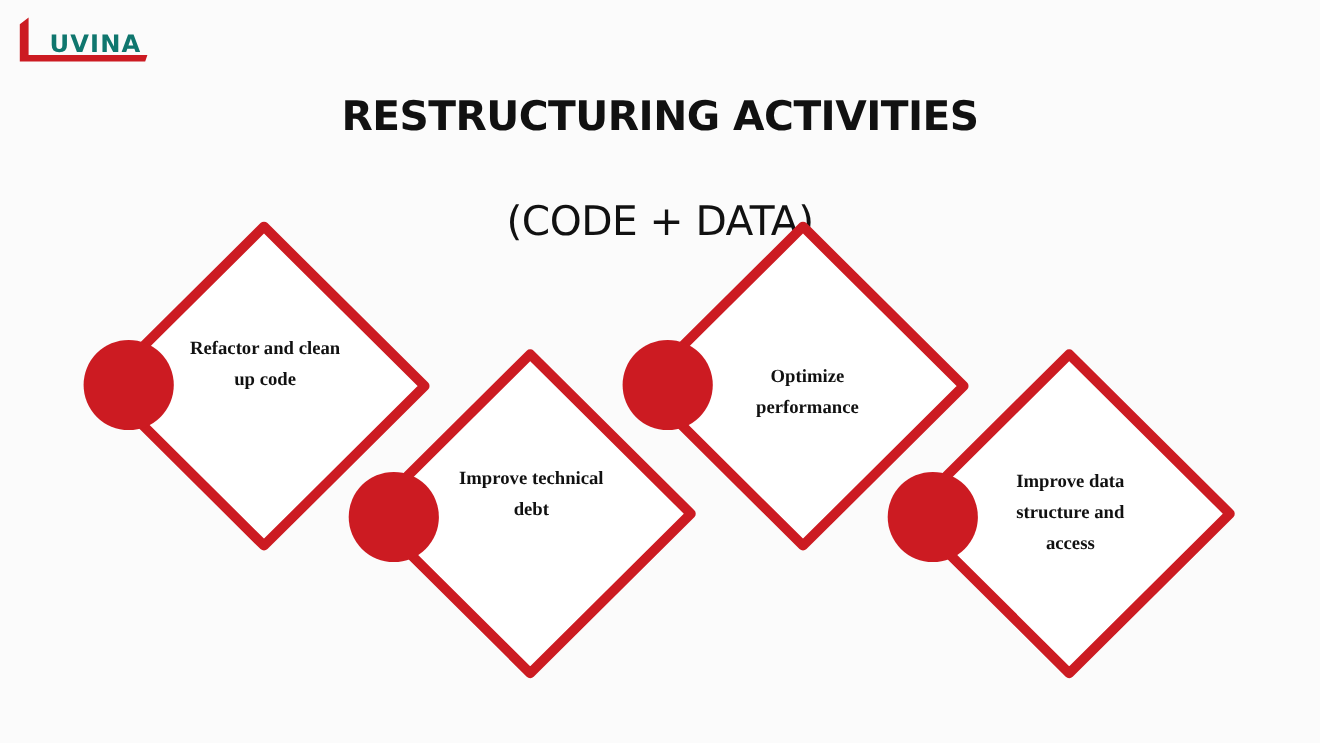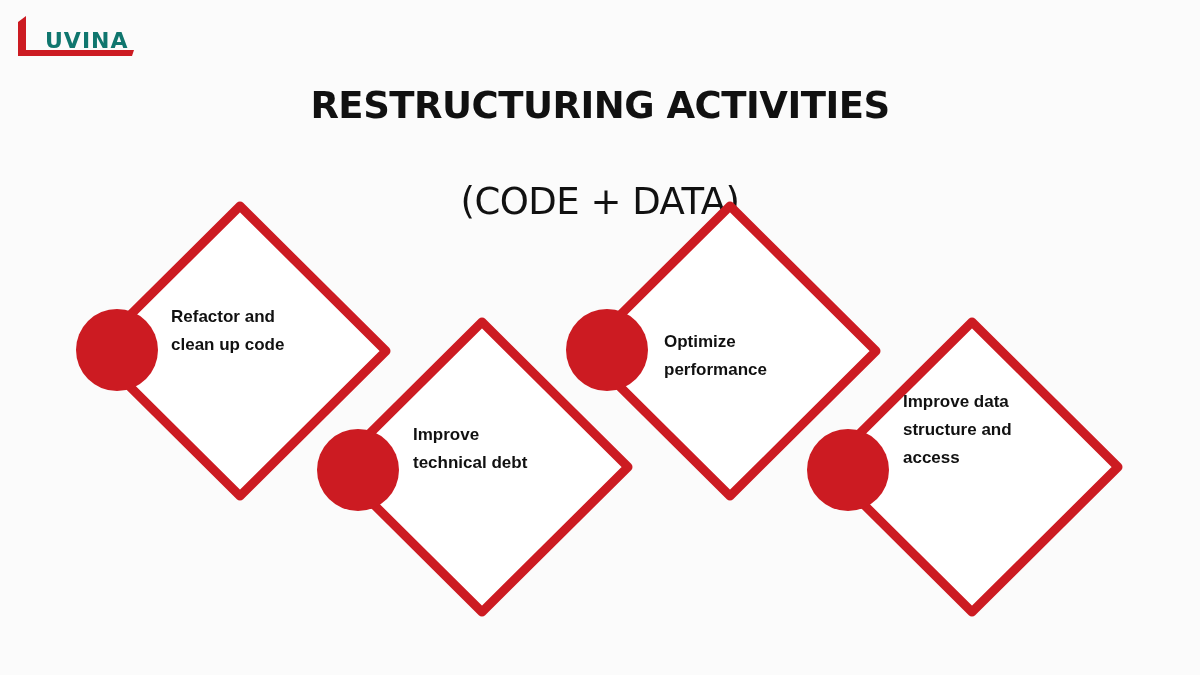--- a/index.html
+++ b/index.html
@@ -2,21 +2,21 @@
 <html><head>
 <meta charset="utf-8">
 <style>
   html, body { margin:0; padding:0; }
   body { width:1200px; height:675px; background:#fbfbfb; position:relative; overflow:hidden; font-family:"Liberation Sans", sans-serif; }
   .logo { position:absolute; left:16px; top:14px; width:120px; height:48px; }
   .logo-text { position:absolute; left:29px; top:14px; font-family:"DejaVu Sans", sans-serif; font-weight:bold; font-size:22px; color:#0f766e; letter-spacing:1px; }
   .title { position:absolute; left:0; width:1200px; top:84px; text-align:center; font-family:"DejaVu Sans", sans-serif; font-weight:bold; font-size:37px; color:#111; letter-spacing:-0.5px; }
   .subtitle { position:absolute; left:0; width:1200px; top:140px; text-align:center; font-family:"DejaVu Sans", sans-serif; font-size:37px; color:#111; letter-spacing:-0.5px;margin-top:40px; }
   svg.shapes { position:absolute; left:0; top:0; }
-  .label { position:absolute; width:140px; font-family:Liberation Sans, sans-serif; font-weight:bold; font-size:17px; line-height:28px; color:#111; }
+  .label { position:absolute; width:140px; text-align:center; font-family:Liberation Serif, serif; font-weight:bold; font-size:17px; line-height:28px; color:#111; }
 </style>
 </head>
 <body>
 
 <div class="logo">
   <svg width="120" height="48" viewBox="0 0 120 48">
     <polygon points="2,8 10,2 10,36 118,36 116,42 2,42" fill="#cc1b22"></polygon>
   </svg>
   <span class="logo-text">UVINA</span>
 </div>
@@ -35,13 +35,13 @@
     <circle cx="117" cy="350" r="41"></circle>
     <circle cx="358" cy="470" r="41"></circle>
     <circle cx="607" cy="350" r="41"></circle>
     <circle cx="848" cy="470" r="41"></circle>
   </g>
 </svg>
 
 <div class="label" style="left:171px; top:303px;">Refactor and clean up code</div>
 <div class="label" style="left:413px; top:421px;">Improve technical debt</div>
 <div class="label" style="left:664px; top:328px; width:140px;">Optimize performance</div>
-<div class="label" style="left:903px; top:388px;">Improve data structure and access</div>
+<div class="label" style="left:903px; top:424px;">Improve data structure and access</div>
 
 </body></html>

